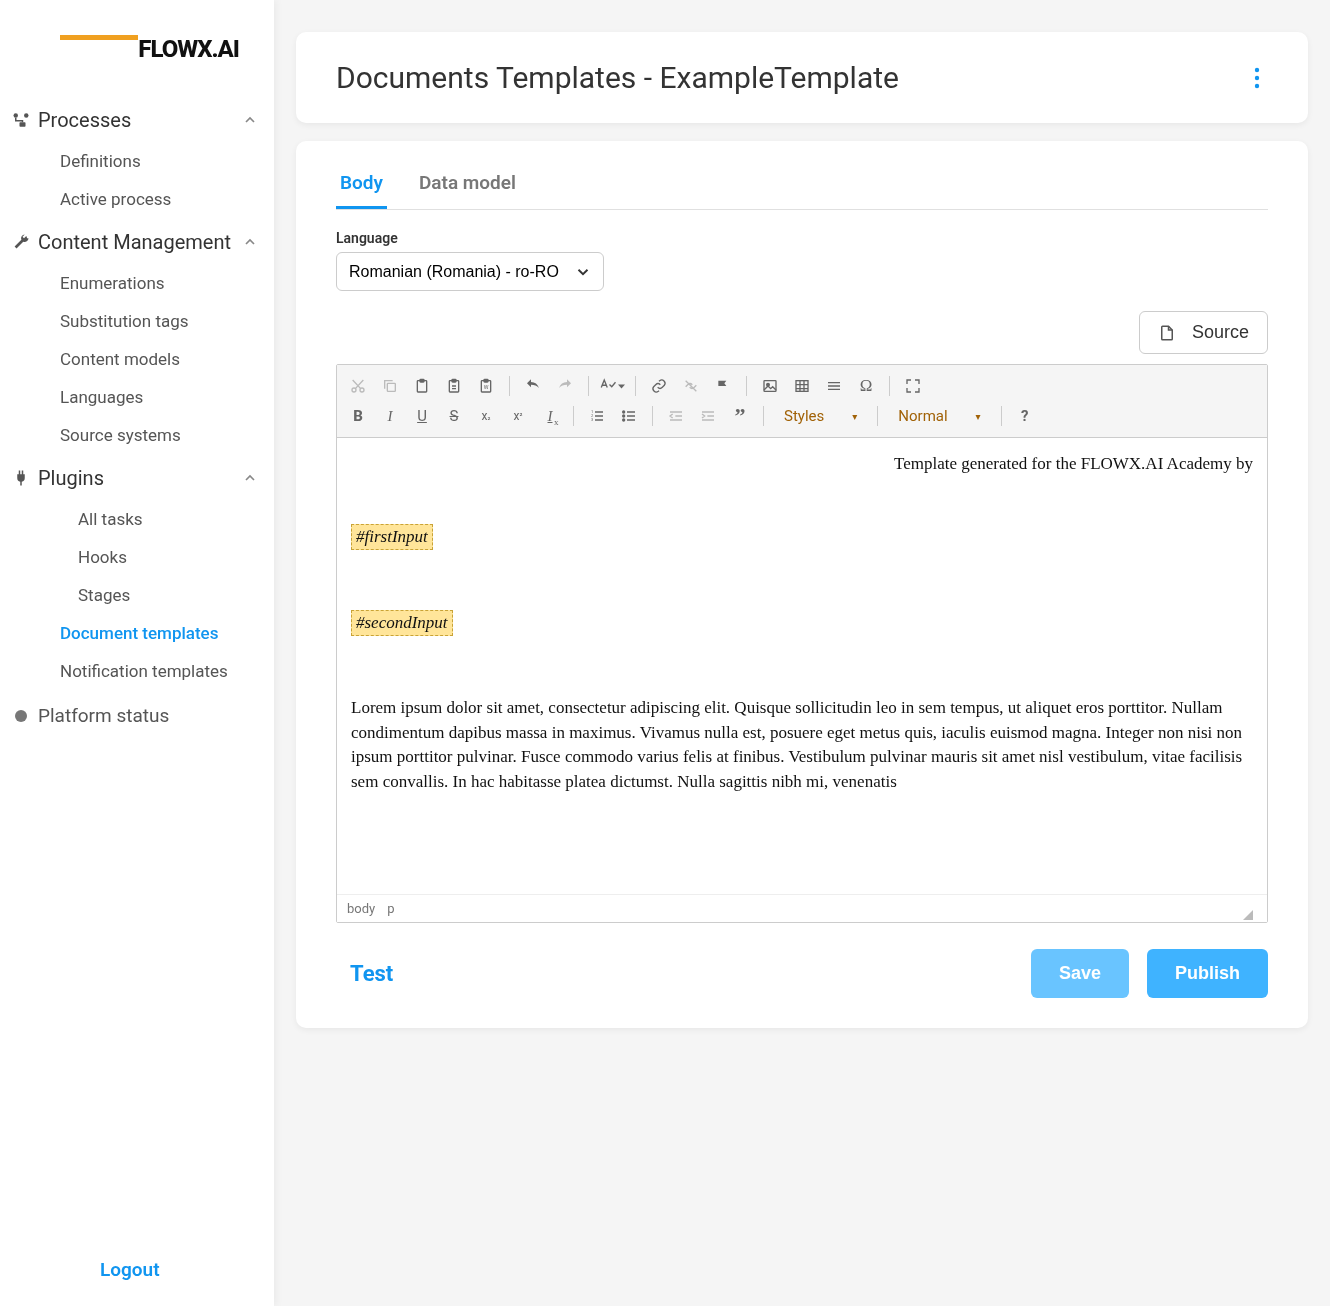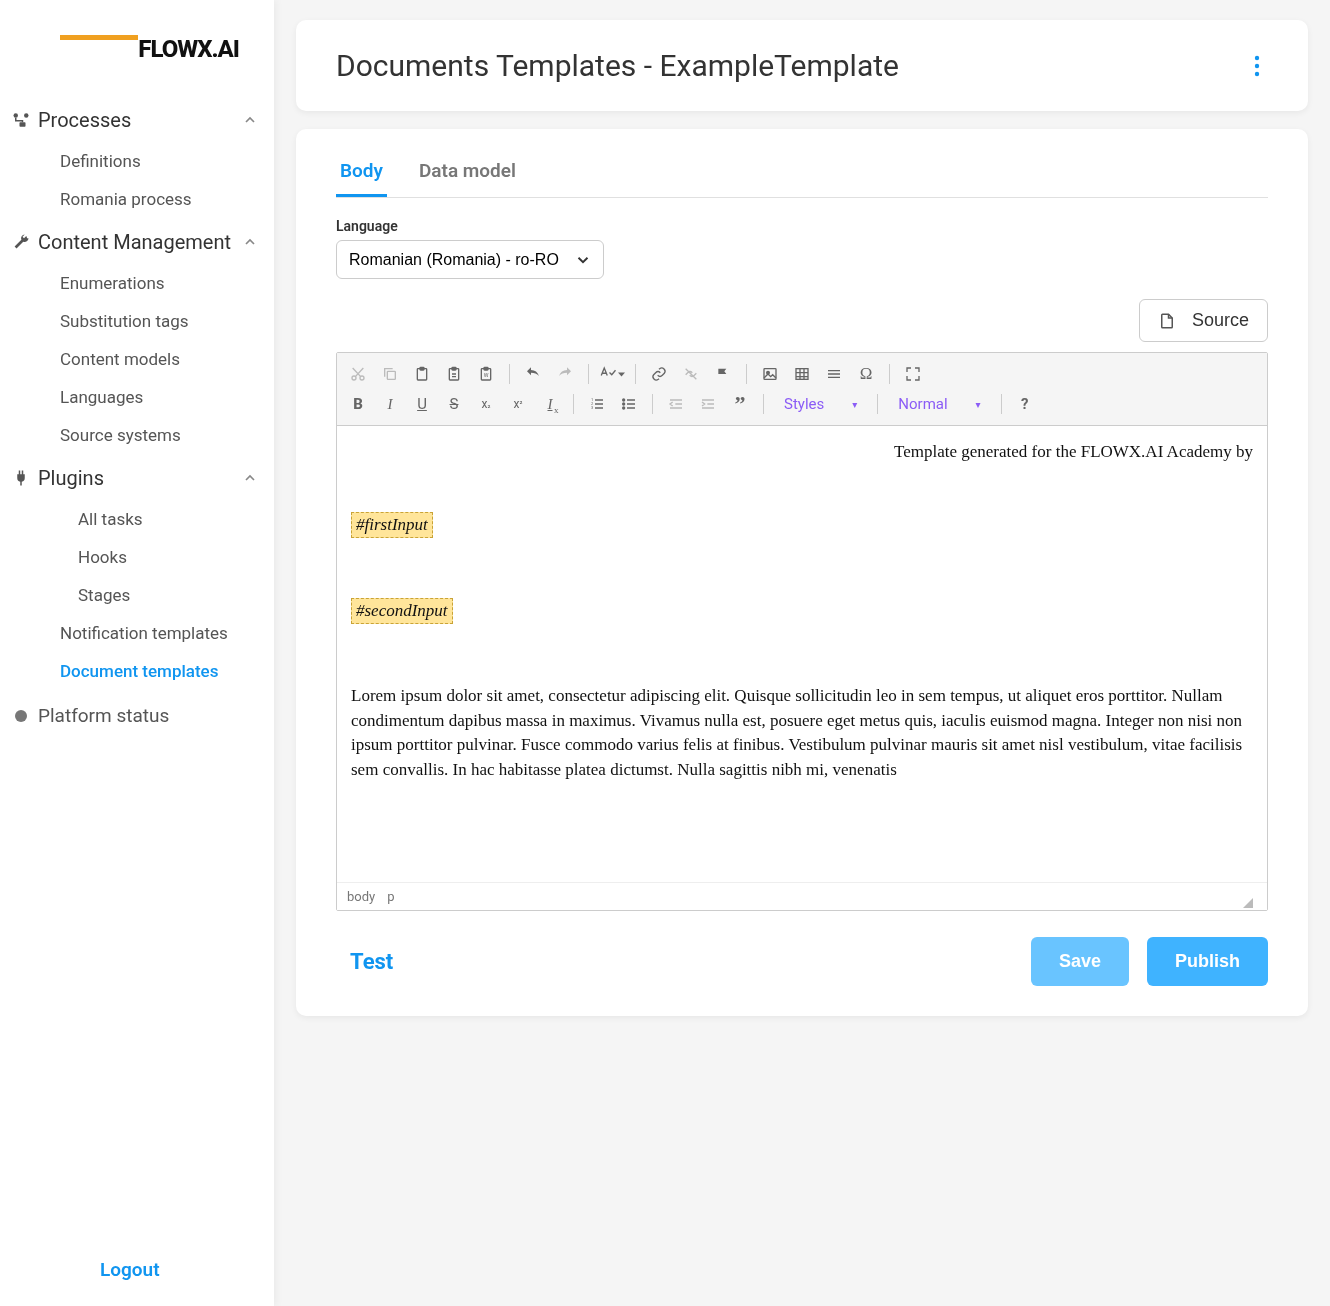--- a/index.html
+++ b/index.html
@@ -27,21 +27,21 @@
 .nav-subgroup .label { flex: 1; }
 
 .nav-status { display: flex; align-items: center; padding: 12px 16px 12px 10px; font-size: 19px; color: #555; cursor: pointer; }
 .nav-status .gicon { width: 22px; display: flex; justify-content: center; }
 .nav-status .label { margin-left: 6px; }
 
 .logout-row { padding: 25px 0 25px 100px; }
 .logout { color: #1095f0; font-weight: 600; font-size: 19px; cursor: pointer; }
 
 
-.main { flex: 1; padding: 20px 22px; overflow: auto; }
+.main { flex: 1; padding: 32px 22px; overflow: auto; }
 .card { background: #fff; border-radius: 10px; box-shadow: 0 2px 6px rgba(0,0,0,0.06); margin-bottom: 18px; }
 .card-header { padding: 28px 40px; display: flex; align-items: center; }
 .card-title { font-size: 30px; font-weight: 400; color: #333; flex: 1; }
 .menu-dots { color: #1095f0; font-size: 22px; cursor: pointer; padding: 4px 8px; }
 
 .card-body { padding: 20px 40px 30px 40px; }
 
 
 .tabs { display: flex; border-bottom: 1px solid #e0e0e0; margin-bottom: 20px; }
 .tab { padding: 10px 4px 12px 4px; margin-right: 28px; font-size: 19px; font-weight: 600; color: #777; cursor: pointer; border-bottom: 3px solid transparent; }
@@ -57,21 +57,21 @@
 .source-row { display: flex; justify-content: flex-end; margin: 20px 0 10px 0; }
 .source-btn { display: flex; align-items: center; gap: 16px; border: 1px solid #ccc; background: #fff; padding: 10px 18px; border-radius: 6px; font-size: 18px; color: #333; cursor: pointer; }
 
 
 .editor { border: 1px solid #ccc; border-radius: 2px; }
 .editor-toolbar { background: #f5f5f5; border-bottom: 1px solid #ccc; padding: 6px 8px; }
 .toolbar-row { display: flex; align-items: center; flex-wrap: wrap; gap: 6px; padding: 2px 0; }
 .tbtn { width: 26px; height: 26px; display: flex; align-items: center; justify-content: center; color: #666; cursor: pointer; font-size: 15px; border-radius: 2px; }
 .tbtn.disabled { color: #bbb; cursor: default; }
 .tsep { width: 1px; height: 20px; background: #ccc; margin: 0 4px; }
-.tdrop { display: flex; align-items: center; padding: 3px 10px; color: #8b5cf6; font-size: 15px; cursor: pointer; }
+.tdrop { display: flex; align-items: center; padding: 3px 10px; color: #a16207; font-size: 15px; cursor: pointer; }
 .tdrop .dchev { margin-left: 28px; font-size: 10px; }
 
 .editor-content { padding: 0 14px 14px 14px; min-height: 440px; font-family: Georgia, "Times New Roman", serif; font-size: 17px; color: #111; }
 .editor-content .center-line { text-align: right; margin-top: 16px; margin-bottom: 50px; }
 .editor-content .tag-token { display: inline-block; background: #ffe59a; border: 1px dashed #c9a336; padding: 2px 4px; font-style: italic; font-weight: 400; }
 .editor-content .gap { height: 60px; }
 .editor-content .para { margin-top: 60px; line-height: 1.45; }
 
 .editor-status { background: #fff; border-top: 1px solid #eee; padding: 6px 10px; font-size: 13px; color: #777; display: flex; align-items: center; position: relative; }
 .editor-status span { margin-right: 12px; }
@@ -113,21 +113,21 @@
           </span>
           <span class="label">Processes</span>
           <span class="chev">
             <svg width="16" height="16" viewBox="0 0 24 24" fill="none" stroke="currentColor" stroke-width="2.5">
                 <path d="M6 15l6-6 6 6"></path>
               </svg>
           </span>
         </div>
         <div class="nav-sub">
           <div class="nav-item">Definitions</div>
-          <div class="nav-item">Romania process</div>
+          <div class="nav-item">Active process</div>
         </div>
       </div>
 
       <div class="nav-group">
         <div class="nav-header">
           <span class="gicon">
             <svg width="18" height="18" viewBox="0 0 24 24" fill="currentColor">
                 <path d="M22 7a5 5 0 0 1-7 4.5L6 20.5 3.5 18 12.5 9A5 5 0 0 1 17 2l-3 3 2 2 3-3c.6.9 1 2 1 3z"></path>
               </svg>
           </span>
@@ -160,22 +160,22 @@
                 <path d="M6 15l6-6 6 6"></path>
               </svg>
           </span>
         </div>
         <div class="nav-sub2">
           <div class="nav-item">All tasks</div>
           <div class="nav-item">Hooks</div>
           <div class="nav-item">Stages</div>
         </div>
         <div class="nav-sub">
+          <div class="nav-item active">Document templates</div>
           <div class="nav-item">Notification templates</div>
-          <div class="nav-item active">Document templates</div>
         </div>
       </div>
 
 
       <div class="nav-status">
         <span class="gicon">
           <svg width="18" height="18" viewBox="0 0 24 24">
               <circle cx="12" cy="12" r="8" fill="#777"></circle>
             </svg>
         </span>

